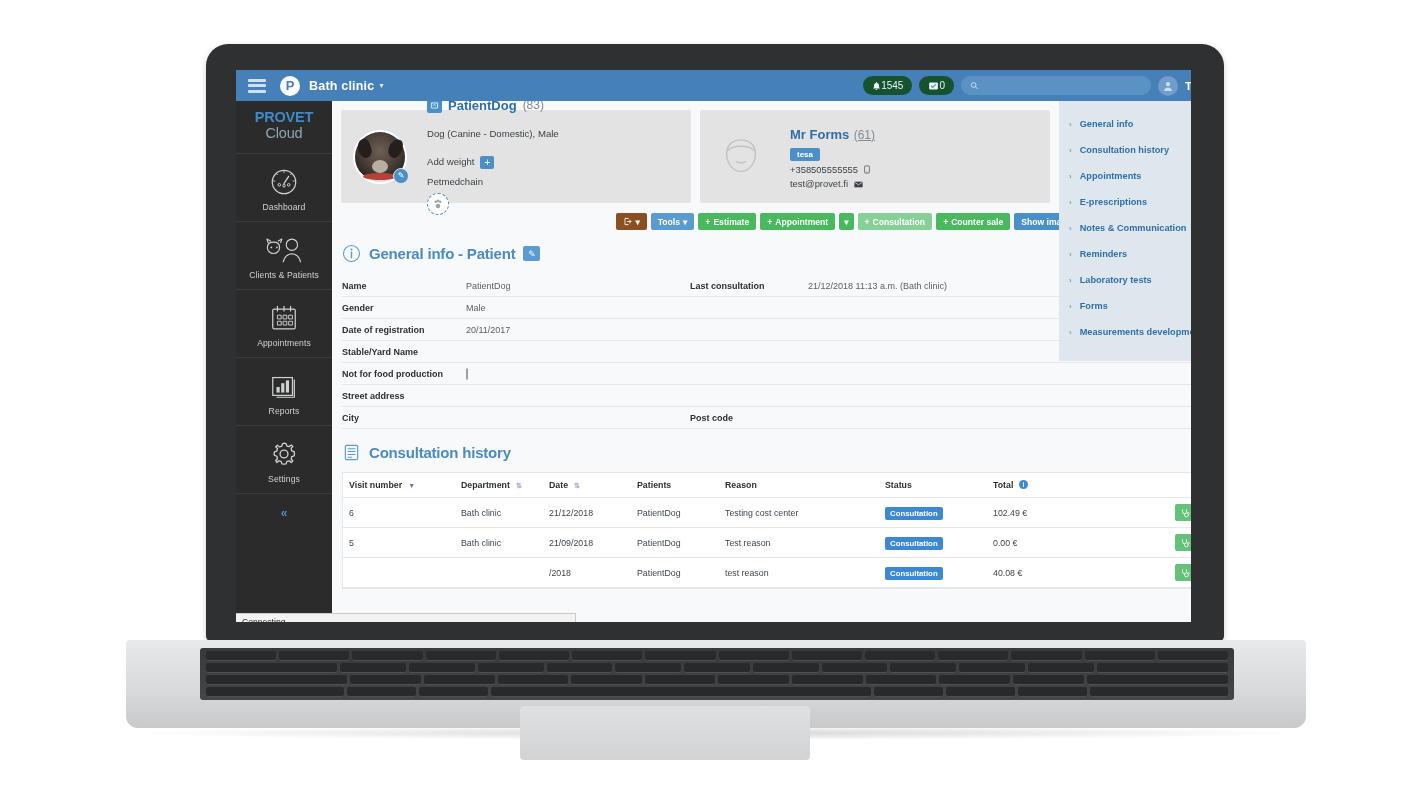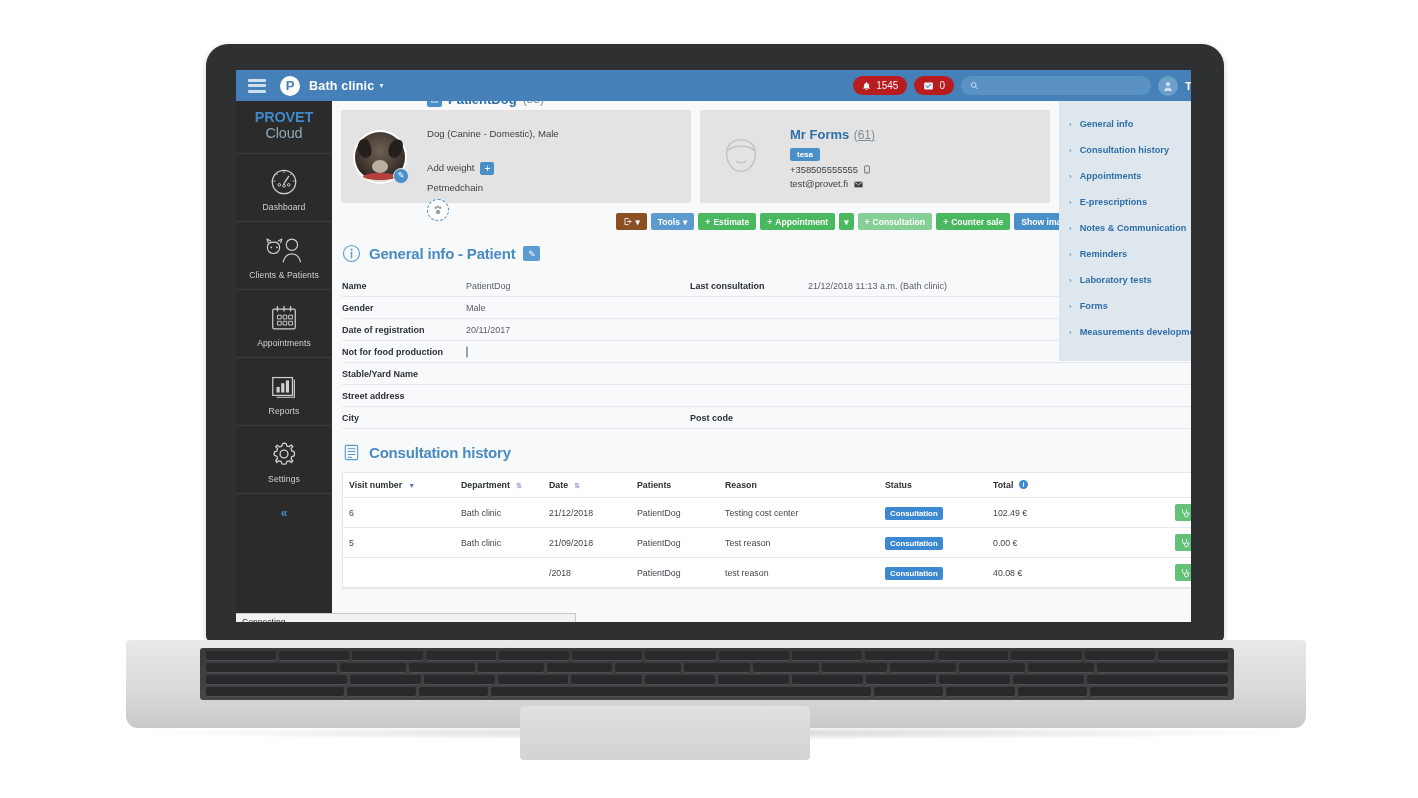--- a/index.html
+++ b/index.html
@@ -55,22 +55,22 @@
   .burger span { display: block; height: 3px; background: #cfe0ef; border-radius: 1px; }
   .logo-badge {
     width: 20px; height: 20px; margin-left: 14px; border-radius: 50%;
     background: #fff; color: #4580b8; font-weight: bold; font-size: 13px;
     display: flex; align-items: center; justify-content: center;
   }
   .clinic-name { margin-left: 9px; font-size: 12.5px; font-weight: bold; letter-spacing: .2px; }
   .caret-dn { margin-left: 5px; font-size: 8px; opacity: .85; }
   .topbar-right { margin-left: auto; display: flex; align-items: center; gap: 7px; padding-right: 0; }
   .pill {
-    height: 19px; border-radius: 10px; background: #b91c1c; display: flex; align-items: center;
-    gap: 5px; padding: 0 9px; font-size: 10px; color: #eaf2f9;
+    height: 19px; border-radius: 10px; background: #14532d; display: flex; align-items: center;
+    padding: 0 9px; font-size: 10px; color: #eaf2f9;
   }
   .search-pill {
     width: 190px; height: 19px; border-radius: 10px; background: #5b92c4;
     display: flex; align-items: center; padding: 0 9px; font-size: 10px; color: #dbe8f3;
   }
   .search-pill input {
     border: 0; background: transparent; outline: none; color: #fff; font-size: 10px;
     width: 100%; margin-left: 5px; font-family: "Liberation Sans", sans-serif;
   }
   .avatar-mini {
@@ -118,21 +118,21 @@
   .edit-fab {
     position: absolute; right: -4px; bottom: -2px; width: 16px; height: 16px; border-radius: 50%;
     background: #4a90c8; color: #fff; font-size: 8px; display: flex; align-items: center; justify-content: center;
     border: 1.5px solid #e3e3e3; cursor: pointer;
   }
   .card-body { margin-left: 22px; }
   .pet-title { display: flex; align-items: center; gap: 6px; }
   .pet-ico { width: 15px; height: 15px; border-radius: 2px; background: #4a90c8; display: flex; align-items: center; justify-content: center; }
   .pet-name { color: #2f6fa8; font-size: 13px; font-weight: bold; }
   .pet-id { color: #7f8c97; font-size: 12px; font-weight: normal; }
-  .pet-meta { font-size: 9.6px; color: #3b4247; margin-top: 20px; line-height: 1.5; }
+  .pet-meta { font-size: 9.6px; color: #3b4247; margin-top: 14px; line-height: 1.5; }
   .addw { display: flex; align-items: center; gap: 6px; }
   .plus-sq { width: 14px; height: 13px; border-radius: 2px; background: #4a90c8; color: #fff; font-size: 10px; line-height: 13px; text-align: center; cursor: pointer; }
   .pmc { display: flex; align-items: flex-start; gap: 6px; margin-top: 7px; font-size: 9.6px; color: #3b4247; flex-direction: column; }
   .pmc-ring {
     width: 22px; height: 22px; border-radius: 50%; border: 1.5px dashed #4a90c8;
     display: flex; align-items: center; justify-content: center; background: #fff; cursor: pointer;
   }
   .head-ico { width: 54px; height: 54px; flex: none; }
   .owner-name { color: #2f6fa8; font-size: 13px; font-weight: bold; }
   .owner-id { color: #7f8c97; font-size: 12px; font-weight: normal; text-decoration: underline; }
@@ -464,28 +464,28 @@
           </div>
           <div class="irow">
             <div class="ilabel">Gender</div>
             <div class="ivalue">Male</div>
           </div>
           <div class="irow">
             <div class="ilabel">Date of registration</div>
             <div class="ivalue">20/11/2017</div>
           </div>
           <div class="irow">
+            <div class="ilabel">Stable/Yard Name</div>
+            <div class="ivalue"></div>
+          </div>
+          <div class="irow">
             <div class="ilabel">Not for food production</div>
             <div class="ivalue">
               <span class="chk"></span>
             </div>
-          </div>
-          <div class="irow">
-            <div class="ilabel">Stable/Yard Name</div>
-            <div class="ivalue"></div>
           </div>
           <div class="irow">
             <div class="ilabel">Street address</div>
             <div class="ivalue"></div>
           </div>
           <div class="irow">
             <div class="ilabel">City</div>
             <div class="ivalue"></div>
             <div class="ilabel2">Post code</div>
             <div class="ivalue2"></div>

